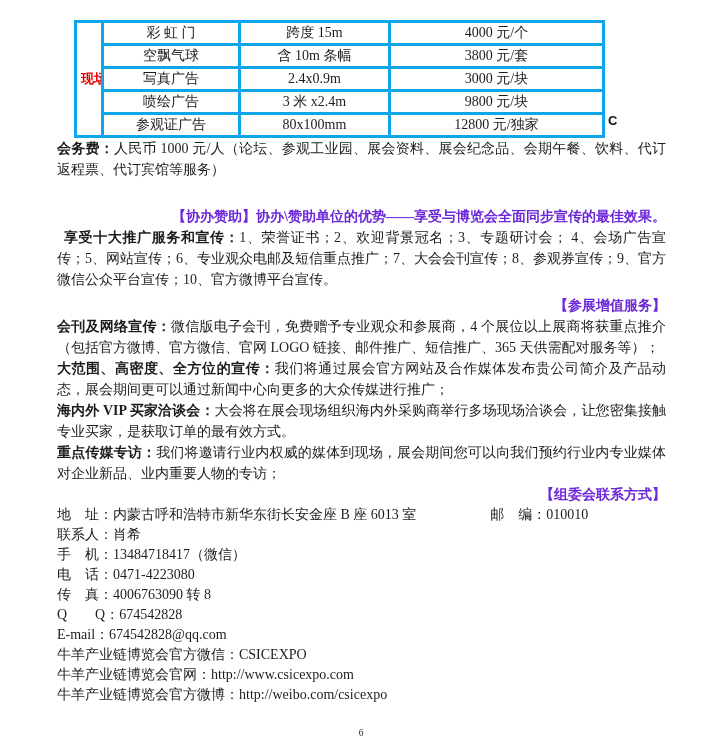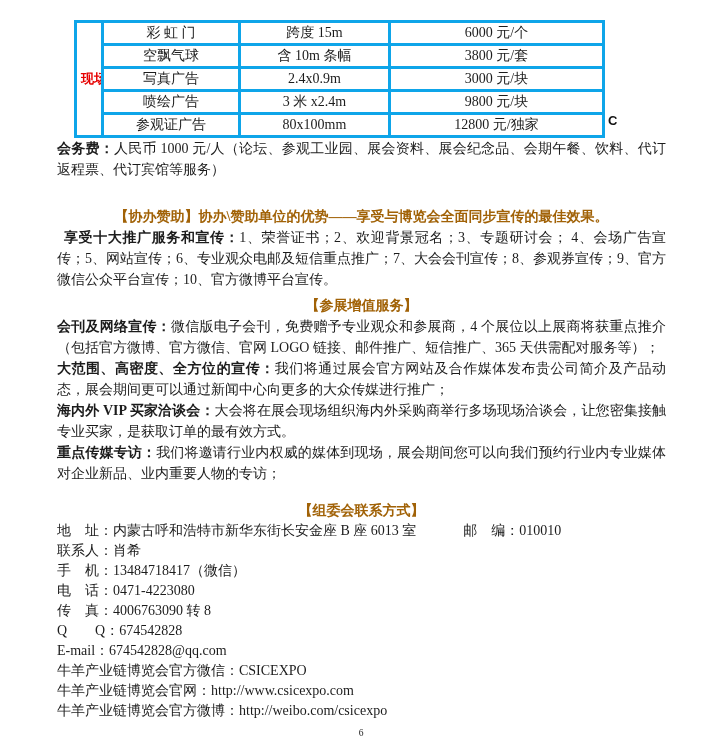--- a/index.html
+++ b/index.html
@@ -43,28 +43,28 @@
   .marker-c {
     position:absolute; left:608px; top:110px;
     font-family:"Liberation Sans","DejaVu Sans",sans-serif;
     font-weight:bold; font-size:13px; color:#111;
   }
 
   
   p { margin:0; text-align:justify; }
   .fees { margin-top:0; }
   b.lead { font-weight:bold; }
-  .red-head { color:#a16207; font-weight:bold; text-align:center; }
+  .red-head { color:#6d28d9; font-weight:bold; text-align:right; }
   .sponsor-head { margin-top:26px; }
   .sponsor-body { text-indent:7px; }
   .vh-head { margin-top:5px; }
-  .contact-head { margin-top:16px; }
+  .contact-head { margin-top:0; }
 
   .cline { line-height:20px; white-space:nowrap; }
-  .cline .pc-label { margin-left:47px; }
+  .cline .pc-label { margin-left:74px; }
   .page-num {
     position:absolute; bottom:5px; left:0; width:100%;
     text-align:center; font-size:9.5px; line-height:10px; color:#222;
   }
 </style>
 </head>
 <body>
 
 <div class="page">
   <div class="content">
@@ -76,21 +76,21 @@
           <col style="width:150px">
           <col style="width:214px">
         </colgroup>
       <tbody>
         <tr>
           <td class="side-cell" rowspan="5">
             <div class="vert-label">现场广告</div>
           </td>
           <td>彩 虹 门</td>
           <td>跨度 15m</td>
-          <td>6000 元/个</td>
+          <td>4000 元/个</td>
         </tr>
         <tr>
           <td>空飘气球</td>
           <td>含 10m 条幅</td>
           <td>3800 元/套</td>
         </tr>
         <tr>
           <td>写真广告</td>
           <td>2.4x0.9m</td>
           <td>3000 元/块</td>

